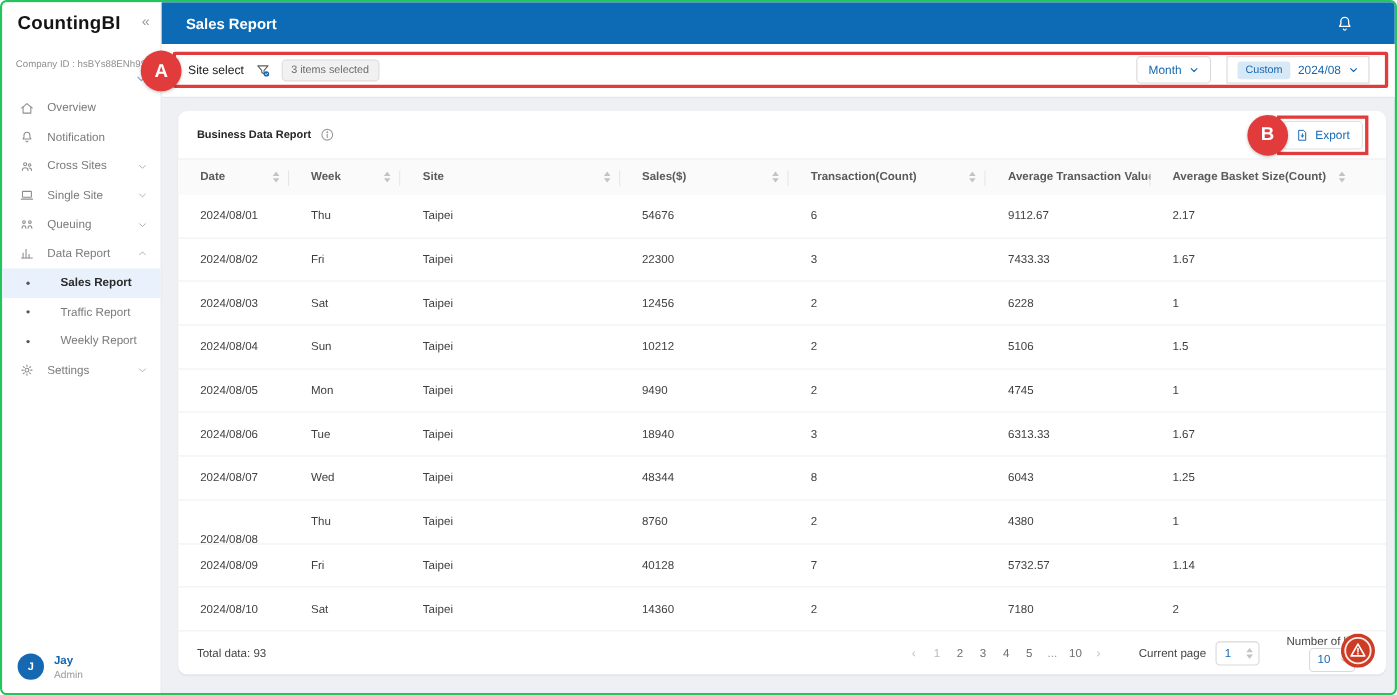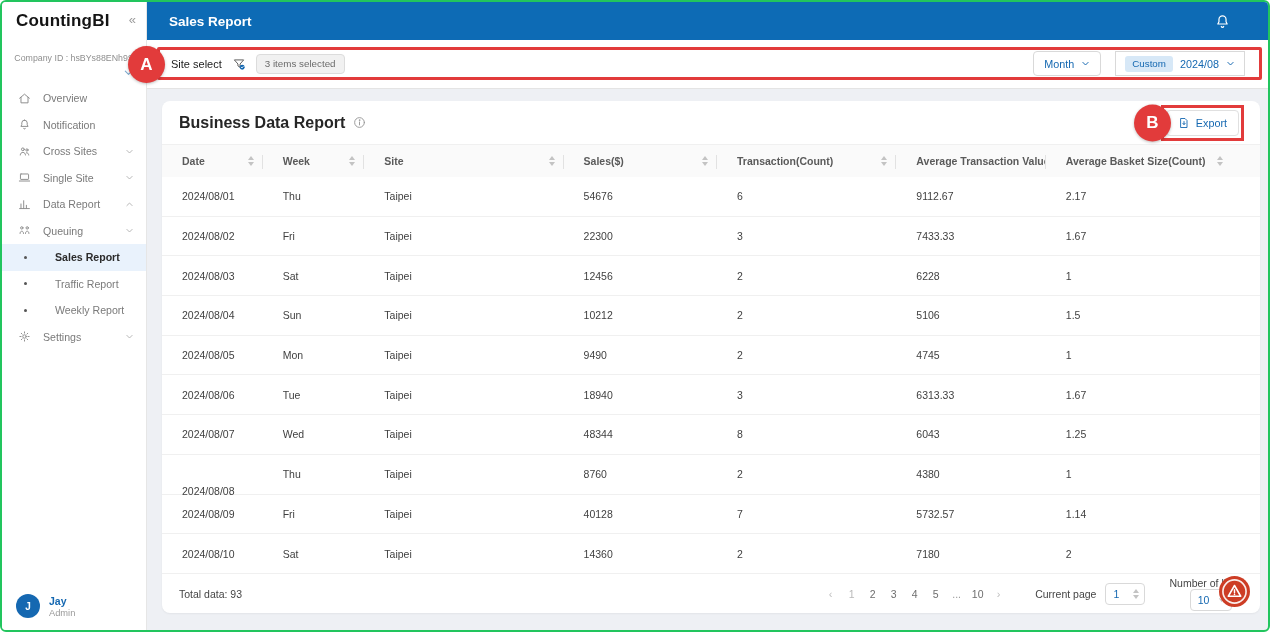--- a/index.html
+++ b/index.html
@@ -64,21 +64,21 @@
   .annot-circle { width:37px; height:37px; border-radius:50%; background:var(--red,#e23b3b);
                   color:#fff; font-weight:700; font-size:17px; display:flex; align-items:center;
                   justify-content:center; box-shadow:0 1px 3px rgba(0,0,0,.25); }
   .circle-a { position:absolute; left:-19px; top:6px; z-index:30; }
 
   
   .content { flex:1; padding:12px 8px 0 15px; }
   .card { background:#fff; border-radius:8px; height:512px; display:flex; flex-direction:column;
           position:relative; box-shadow:0 1px 2px rgba(0,0,0,.05); }
   .card-head { height:43px; flex:none; display:flex; align-items:center; padding:0 16px 0 17px; }
-  .report-title { font-weight:700; font-size:16px; color:#262626; }
+  .report-title { font-weight:700; font-size:10px; color:#262626; }
   .info-icon { margin-left:8px; display:flex; cursor:pointer; }
   .annot-rect-b { margin-left:auto; border:3px solid var(--red,#e23b3b); padding:2px;
                   display:flex; position:relative; }
   .circle-b { position:absolute; left:-30px; top:50%; transform:translateY(-50%); z-index:5; }
   .export-btn { border:1px solid #e0e0e0; border-radius:4px; height:26px; padding:0 11px;
                 display:flex; align-items:center; gap:6px; color:var(--accent,#1568b1);
                 font-size:10.8px; background:#fff; cursor:pointer; }
 
   .thead { display:flex; height:33px; flex:none; background:#fafafa; align-items:stretch;
            border-top:1px solid #f0f0f0; }
@@ -185,46 +185,46 @@
         <span class="mi-label">Single Site</span>
         <span class="chev">
           <svg width="9" height="9" viewBox="0 0 24 24" fill="none" stroke="#b0b0b0" stroke-width="2.4" stroke-linecap="round" stroke-linejoin="round">
               <polyline points="5 9 12 16 19 9"></polyline>
             </svg>
           </span>
       </div>
       <div class="menu-item">
         <span class="micon">
           <svg viewBox="0 0 24 24" fill="none" stroke="#8d8d8d" stroke-width="1.8" stroke-linecap="round" stroke-linejoin="round">
+              <circle cx="7" cy="7.2" r="2.2"></circle>
+              <circle cx="17" cy="7.2" r="2.2"></circle>
+              <path d="M3.8 17.5c0-2.6 1.4-4.2 3.2-4.2s3.2 1.6 3.2 4.2"></path>
+              <path d="M13.8 17.5c0-2.6 1.4-4.2 3.2-4.2s3.2 1.6 3.2 4.2"></path>
+            </svg>
+          </span>
+        <span class="mi-label">Queuing</span>
+        <span class="chev">
+          <svg width="9" height="9" viewBox="0 0 24 24" fill="none" stroke="#b0b0b0" stroke-width="2.4" stroke-linecap="round" stroke-linejoin="round">
+              <polyline points="5 9 12 16 19 9"></polyline>
+            </svg>
+          </span>
+      </div>
+      <div class="menu-item">
+        <span class="micon">
+          <svg viewBox="0 0 24 24" fill="none" stroke="#8d8d8d" stroke-width="1.8" stroke-linecap="round" stroke-linejoin="round">
               <path d="M5.5 19.5V11"></path>
               <path d="M10.5 19.5V5"></path>
               <path d="M15.5 19.5v-6"></path>
               <path d="M3 19.5h18"></path>
             </svg>
           </span>
         <span class="mi-label">Data Report</span>
         <span class="chev">
           <svg width="9" height="9" viewBox="0 0 24 24" fill="none" stroke="#b0b0b0" stroke-width="2.4" stroke-linecap="round" stroke-linejoin="round">
               <polyline points="5 15 12 8 19 15"></polyline>
-            </svg>
-          </span>
-      </div>
-      <div class="menu-item">
-        <span class="micon">
-          <svg viewBox="0 0 24 24" fill="none" stroke="#8d8d8d" stroke-width="1.8" stroke-linecap="round" stroke-linejoin="round">
-              <circle cx="7" cy="7.2" r="2.2"></circle>
-              <circle cx="17" cy="7.2" r="2.2"></circle>
-              <path d="M3.8 17.5c0-2.6 1.4-4.2 3.2-4.2s3.2 1.6 3.2 4.2"></path>
-              <path d="M13.8 17.5c0-2.6 1.4-4.2 3.2-4.2s3.2 1.6 3.2 4.2"></path>
-            </svg>
-          </span>
-        <span class="mi-label">Queuing</span>
-        <span class="chev">
-          <svg width="9" height="9" viewBox="0 0 24 24" fill="none" stroke="#b0b0b0" stroke-width="2.4" stroke-linecap="round" stroke-linejoin="round">
-              <polyline points="5 9 12 16 19 9"></polyline>
             </svg>
           </span>
       </div>
       <div class="menu-item sub active">
         <span class="bullet"></span>
         <span class="mi-label">Sales Report</span>
       </div>
       <div class="menu-item sub">
         <span class="bullet"></span>
         <span class="mi-label">Traffic Report</span>

